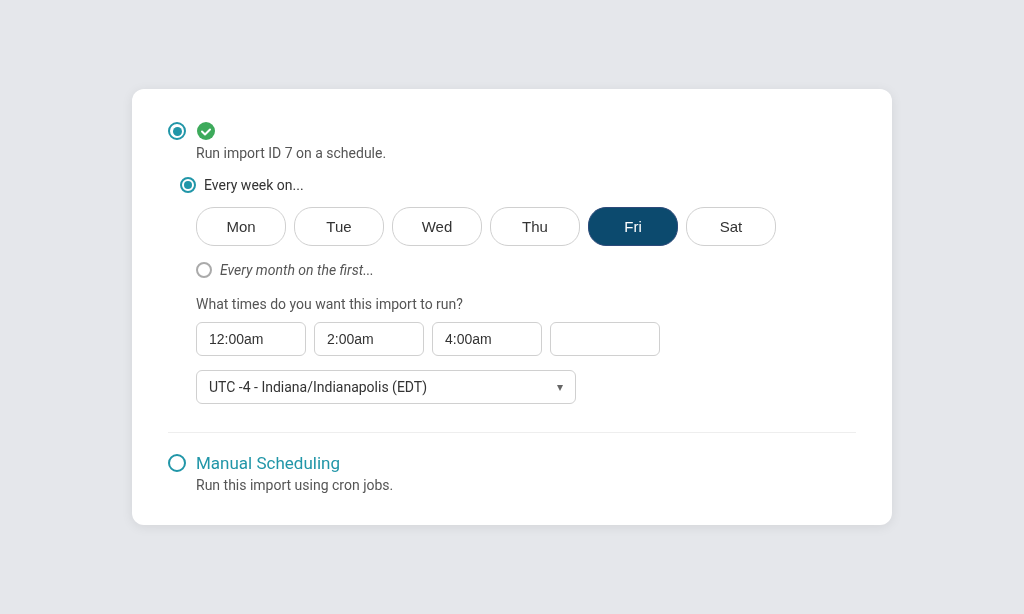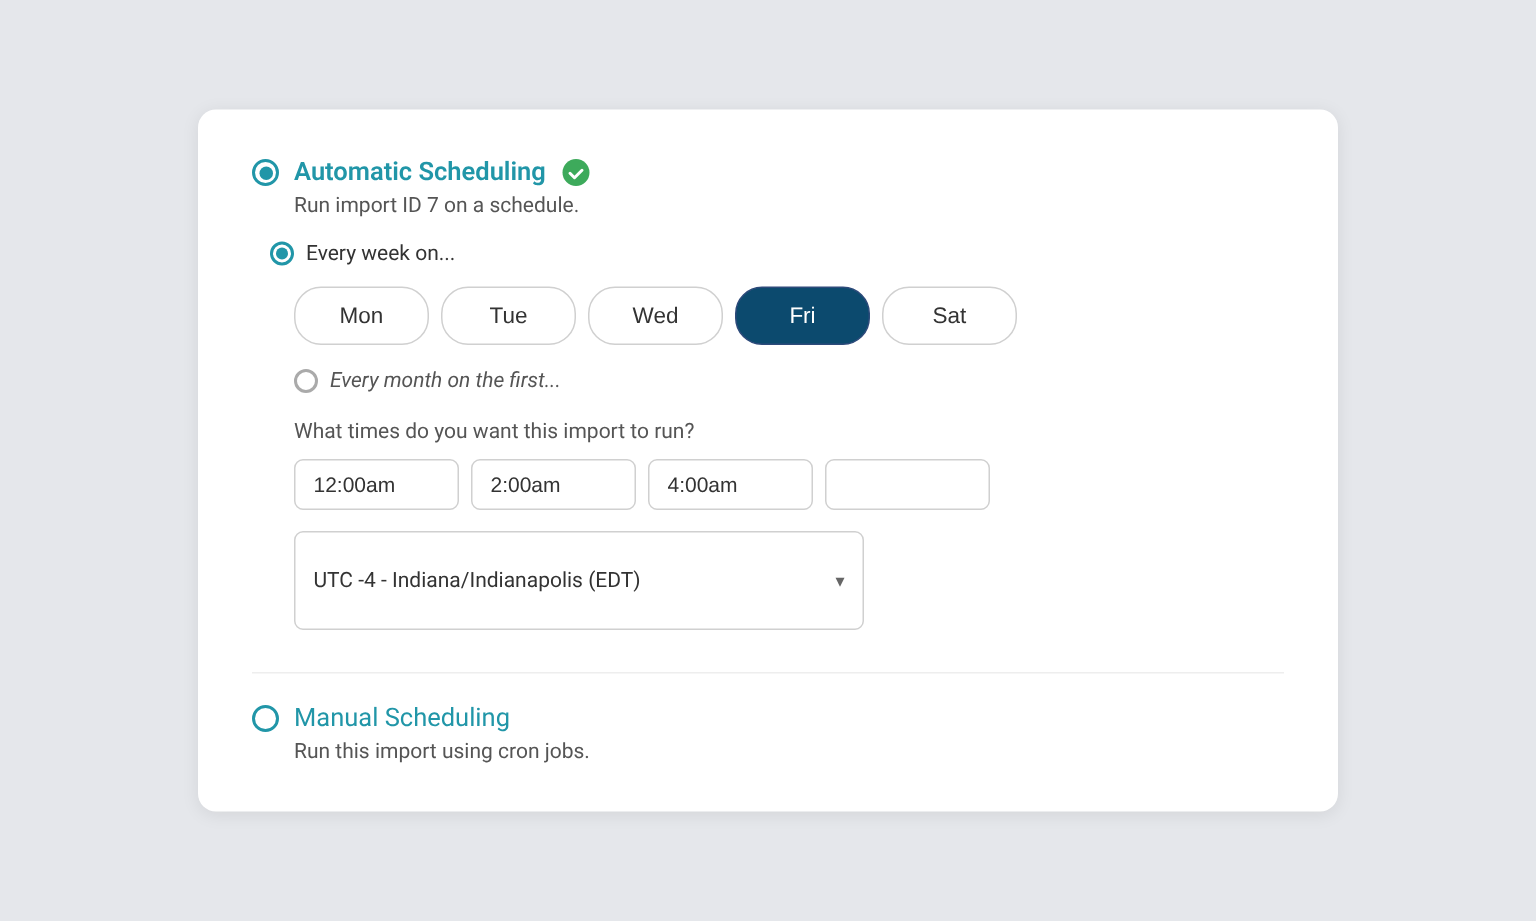--- a/index.html
+++ b/index.html
@@ -181,21 +181,21 @@
 
     
     .timezone-select {
       margin-left: 28px;
       margin-bottom: 28px;
       display: flex;
       align-items: center;
       border: 1.5px solid #d0d0d0;
       border-radius: 6px;
       background: white;
-      padding: 24px 12px;
+      padding: 8px 12px;
       width: 380px;
       cursor: pointer;
       justify-content: space-between;
     }
 
     .timezone-text {
       color: #333;
       font-size: 14px;
     }
 
@@ -235,38 +235,38 @@
       margin-left: 28px;
     }
   </style>
 </head>
 <body>
 
 <div class="card">
 
   <div class="section-header">
     <div class="radio-circle selected"></div>
-    <span class="section-title">Automatic Scheduling</span>
     <svg class="check-icon" viewBox="0 0 20 20" fill="none">
       <circle cx="10" cy="10" r="9" fill="#3daa5b"></circle>
       <path d="M6 10.5l3 3 5-5" stroke="white" stroke-width="2" stroke-linecap="round" stroke-linejoin="round"></path>
     </svg>
   </div>
 
   <p class="section-description">Run import ID 7 on a schedule.</p>
 
   <div class="sub-radio-row">
     <div class="sub-radio-circle selected"></div>
     <span class="sub-radio-label">Every week on...</span>
   </div>
 
   <div class="days-row">
     <button class="day-btn">Mon</button>
     <button class="day-btn">Tue</button>
     <button class="day-btn">Wed</button>
+    <button class="day-btn">Thu</button>
     <button class="day-btn selected">Fri</button>
     <button class="day-btn">Sat</button>
   </div>
 
   <div class="month-radio-row">
     <div class="month-radio-circle"></div>
     <span class="month-radio-label">Every month on the first...</span>
   </div>
 
   <p class="times-label">What times do you want this import to run?</p>

